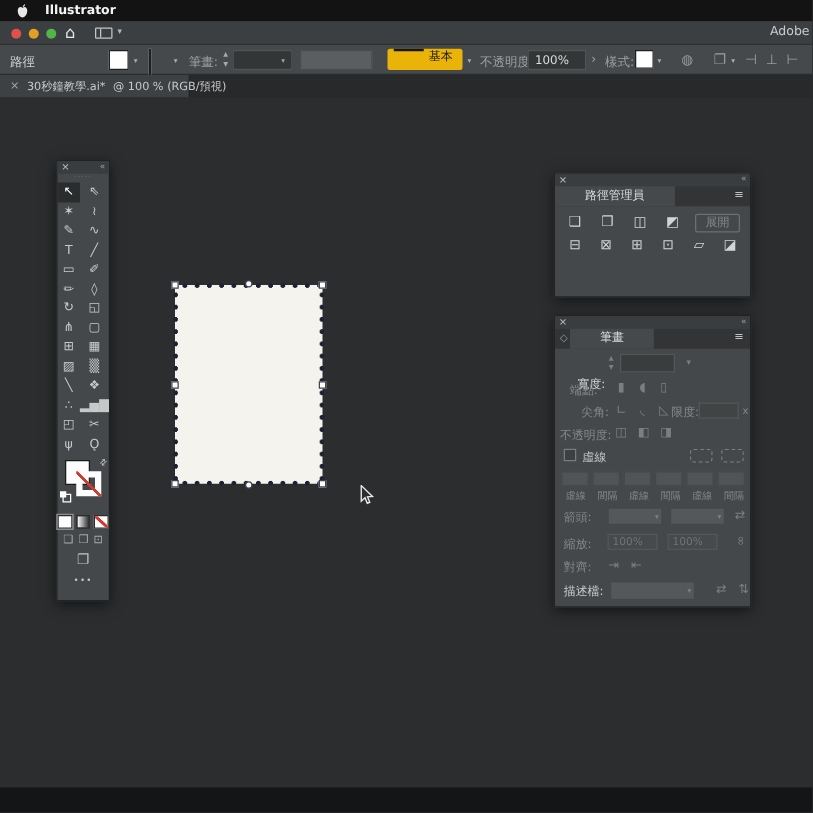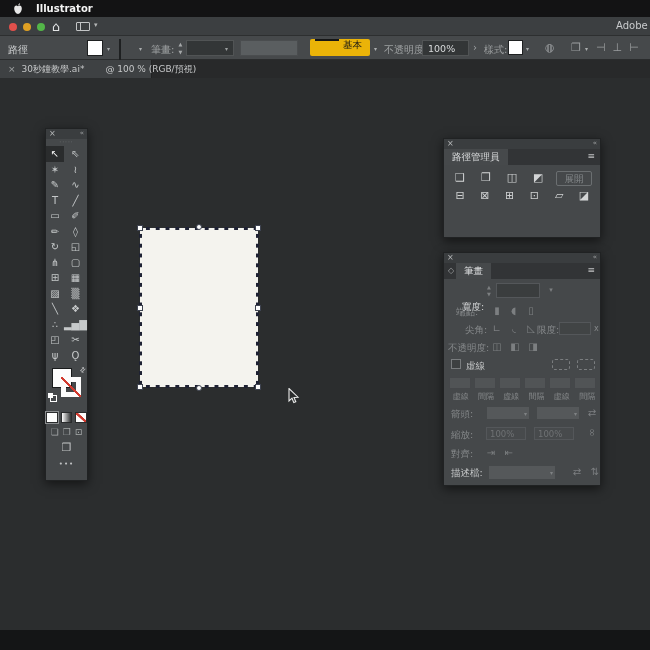--- a/index.html
+++ b/index.html
@@ -50,21 +50,21 @@
   
   .canvas { position:absolute; left:0; top:78px; width:650px; height:552px; background:#2b2d2e; }
   .bottom-strip { position:absolute; left:0; top:630px; width:650px; height:20px; background:#141516; }
 
   
   .panel { position:absolute; background:#45484a; border:1px solid #202223; box-shadow:0 3px 10px rgba(0,0,0,.55); }
   .p-header { height:10px; background:#3a3d3f; position:relative; }
   .p-header .hx { position:absolute; left:3px; top:-1px; color:#b9bbbc; font-size:8px; line-height:11px; }
   .p-header .hc { position:absolute; right:3px; top:-1px; color:#9fa2a3; font-size:7px; line-height:11px; }
   .p-tabs { height:16px; background:#323436; position:relative; }
-  .p-tab { position:absolute; left:0; top:0; height:16px; background:#46494b; color:#dcdedf; font-size:9.5px; line-height:16px; padding:0 8px; white-space:nowrap; }
+  .p-tab { position:absolute; left:0; top:0; height:16px; background:#46494b; color:#dcdedf; font-size:9.5px; line-height:16px; padding:0 24px; white-space:nowrap; }
   .p-menu { position:absolute; right:5px; top:2px; color:#c0c2c3; font-size:9px; }
 
   
   .toolbar { left:45px; top:128px; width:43px; height:353px; }
   .tb-dots { height:7px; text-align:center; color:#75787a; font-size:6px; line-height:6px; letter-spacing:1px; }
   .tools { display:grid; grid-template-columns:1fr 1fr; }
   .tool { height:15.5px; display:flex; align-items:center; justify-content:center; color:#c6c9ca; font-size:10px; }
   .tool.active { background:#2a2c2d; color:#ffffff; }
   .tb-swatches { position:relative; height:42px; margin-top:3px; }
   .tb-fill { position:absolute; left:6px; top:2px; width:20px; height:20px; background:#fdfdfd; border:1px solid #191b1c; z-index:2; }
@@ -194,21 +194,21 @@
   <span class="cb-icon" style="position:static">⊣</span>
       <span class="cb-icon" style="position:static">⊥</span>
       <span class="cb-icon" style="position:static">⊢</span>
     </span>
 </div>
 
 <div class="tabbar">
   <div class="doc-tab">
     <span class="x">×</span>
     <span class="t">30秒鐘教學.ai*</span>
-    <span class="t" style="margin-left:21px">@ 100 % (RGB/預視)</span>
+    <span class="t" style="margin-left:6px">@ 100 % (RGB/預視)</span>
   </div>
 </div>
 
 <div class="canvas"></div>
 <div class="bottom-strip"></div>
 
 <div class="artboard">
   <div class="perf top"></div>
   <div class="perf bottom"></div>
   <div class="perf left"></div>

